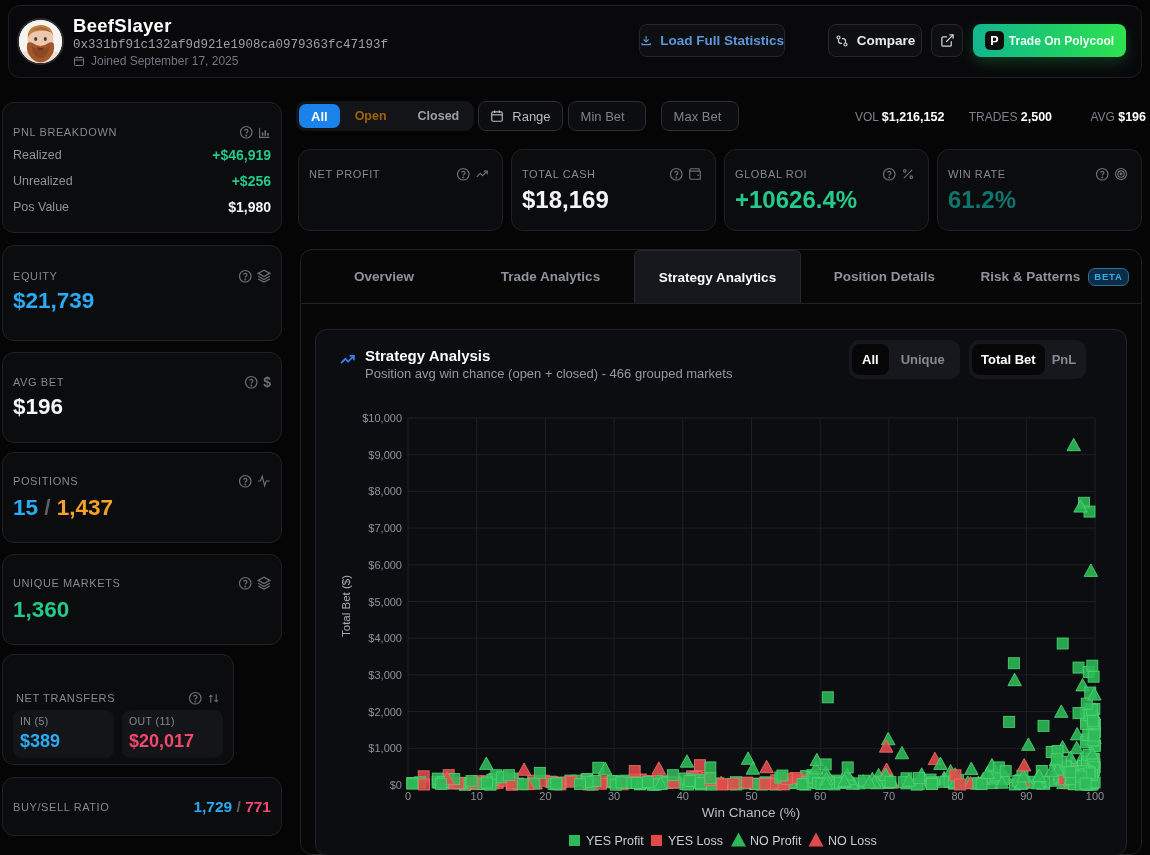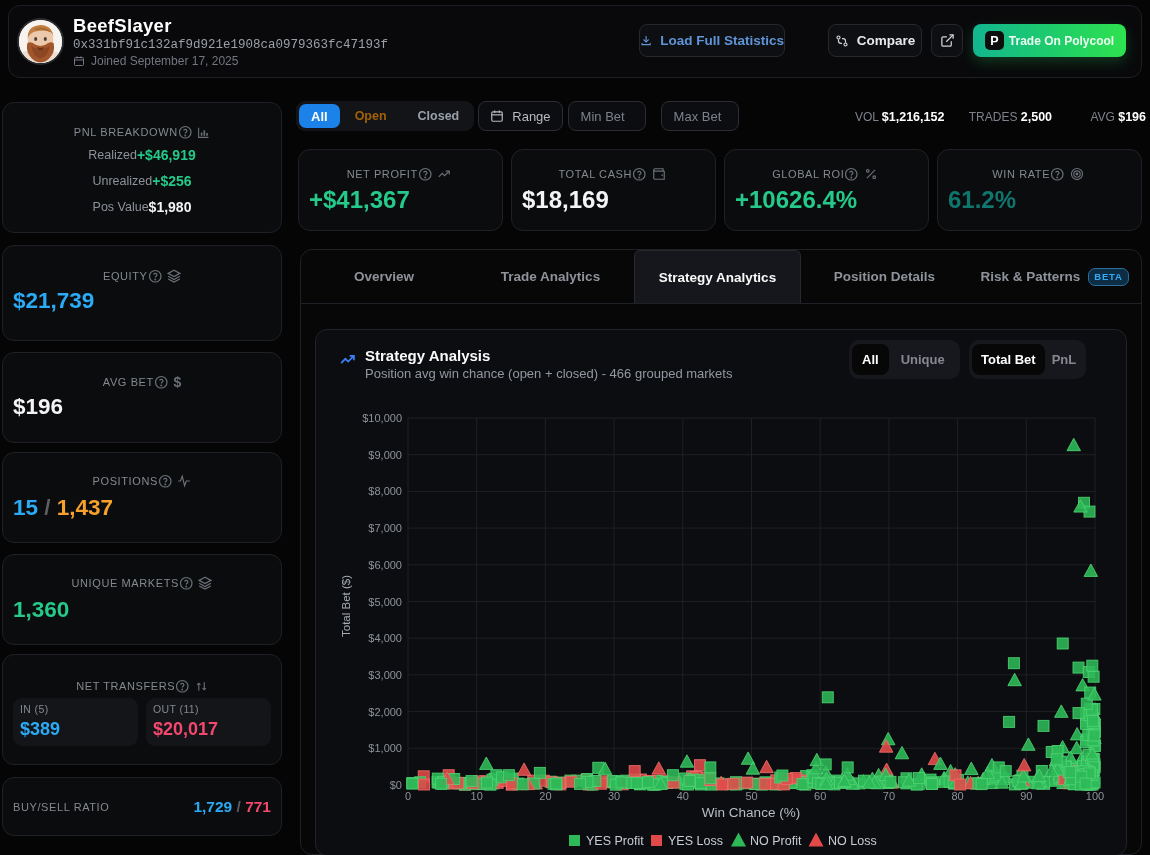--- a/index.html
+++ b/index.html
@@ -2,21 +2,21 @@
 <html><head>
 <meta charset="utf-8">
 <style>
 * { margin:0; padding:0; box-sizing:border-box; }
 html,body { width:1150px; height:855px; background:#050506; overflow:hidden;
   font-family:"Liberation Sans", sans-serif; color:#fff; }
 .abs { position:absolute; }
 .card { position:absolute; background:#0b0c0e; border:1px solid #1f2126; border-radius:12px; }
 .lbl { font-size:11px; font-weight:500; letter-spacing:0.6px; color:#84898f; text-transform:uppercase; }
 .icons { display:flex; gap:5px; align-items:center; color:#6b7078; }
-.row { display:flex; justify-content:center; align-items:center; }
+.row { display:flex; justify-content:space-between; align-items:center; }
 svg { display:block; }
 </style>
 </head>
 <body>
 
 <div class="card" style="left:8px; top:5px; width:1134px; height:73px; background:#09090b; border-color:#1d1f23;">
 
   <div class="abs" style="left:8px; top:12px; width:47px; height:47px; border-radius:50%; overflow:hidden; border:2px solid #2b2d30; background:#f5f0ec;">
     <svg width="43" height="43" viewBox="0 0 42 42">
       <rect width="42" height="42" fill="#f7f3ef"></rect>
@@ -168,21 +168,21 @@
       <svg width="14" height="14" viewBox="0 0 24 24" fill="none" stroke="#6b7078" stroke-width="2">
           <path d="M12 2L2 7.5l10 5.5 10-5.5z"></path>
           <path d="M2 12.5L12 18l10-5.5"></path>
           <path d="M2 17L12 22.5 22 17"></path>
         </svg>
     </span>
   </div>
   <div style="margin-top:6px; font-size:22.5px; font-weight:700; color:#25c98a;">1,360</div>
 </div>
 
-<div class="card" style="left:2px; top:654px; width:280px; height:111px; padding:24px 10px 0 10px;">
+<div class="card" style="left:2px; top:654px; width:232px; height:111px; padding:36px 10px 0 10px;">
   <div class="row" style="padding:0 3px;">
       <span class="lbl">Net Transfers</span>
     <span class="icons">
       <svg width="14.5" height="14.5" viewBox="0 0 24 24" fill="none" stroke="#6b7078" stroke-width="2">
           <circle cx="12" cy="12" r="9.5"></circle>
           <path d="M9.2 9a2.9 2.9 0 0 1 5.6 1c0 1.8-2.8 2.2-2.8 4"></path>
           <circle cx="12" cy="17.3" r="0.6" fill="#6b7078"></circle>
         </svg>
       <svg width="13" height="13" viewBox="0 0 24 24" fill="none" stroke="#6b7078" stroke-width="2">
           <path d="M7 20V6"></path>
@@ -241,21 +241,20 @@
           <circle cx="12" cy="12" r="9.5"></circle>
           <path d="M9.2 9a2.9 2.9 0 0 1 5.6 1c0 1.8-2.8 2.2-2.8 4"></path>
           <circle cx="12" cy="17.3" r="0.6" fill="#6b7078"></circle>
         </svg>
       <svg width="14" height="14" viewBox="0 0 24 24" fill="none" stroke="#6b7078" stroke-width="2">
           <path d="M3 17l6-6 4 4 8-8"></path>
           <path d="M15 7h6v6"></path>
         </svg>
     </span>
   </div>
-  <div style="margin-top:4px; font-size:24px; font-weight:700; color:#25c98a;">+$41,367</div>
 </div>
 <div class="card" style="left:511px; top:149px; width:205px; height:82px; padding:17px 13px 0 10px;">
   <div class="row">
       <span class="lbl">Total Cash</span>
     <span class="icons">
       <svg width="14.5" height="14.5" viewBox="0 0 24 24" fill="none" stroke="#6b7078" stroke-width="2">
           <circle cx="12" cy="12" r="9.5"></circle>
           <path d="M9.2 9a2.9 2.9 0 0 1 5.6 1c0 1.8-2.8 2.2-2.8 4"></path>
           <circle cx="12" cy="17.3" r="0.6" fill="#6b7078"></circle>
         </svg>

